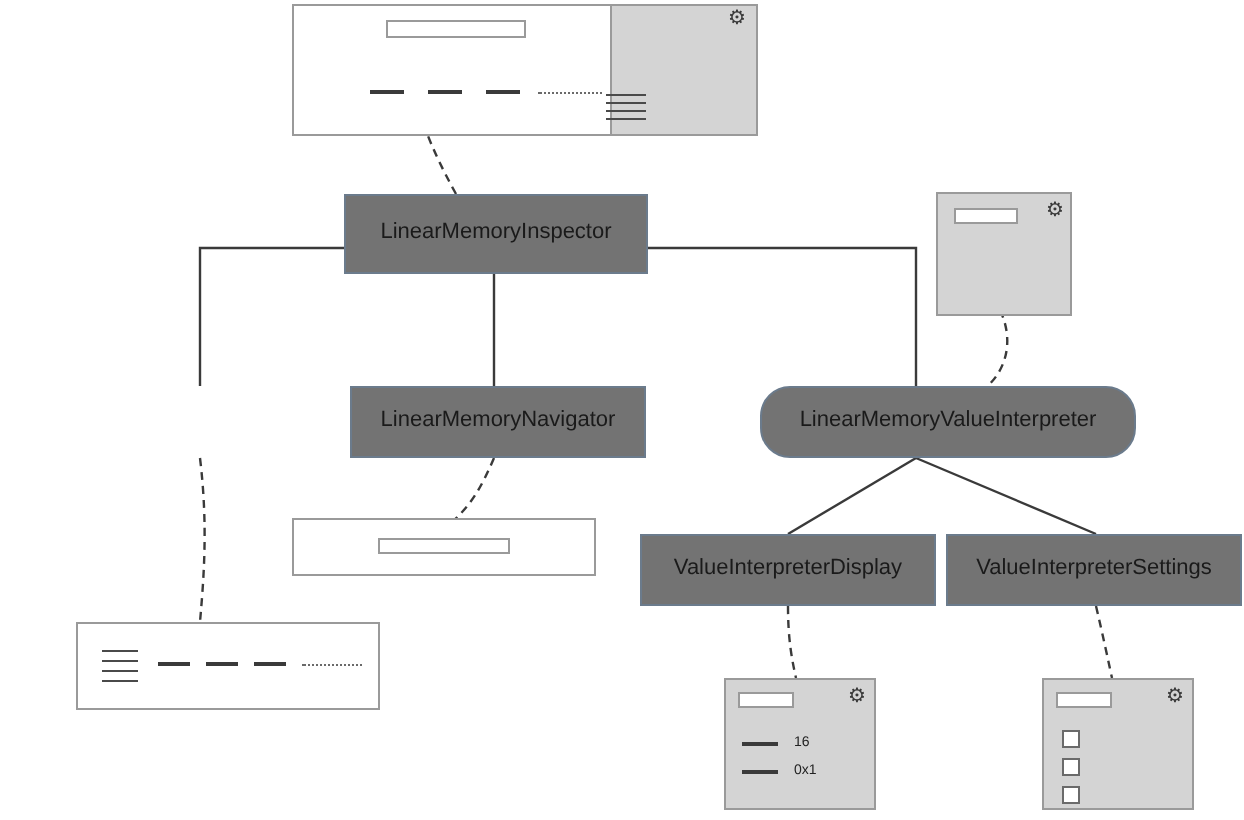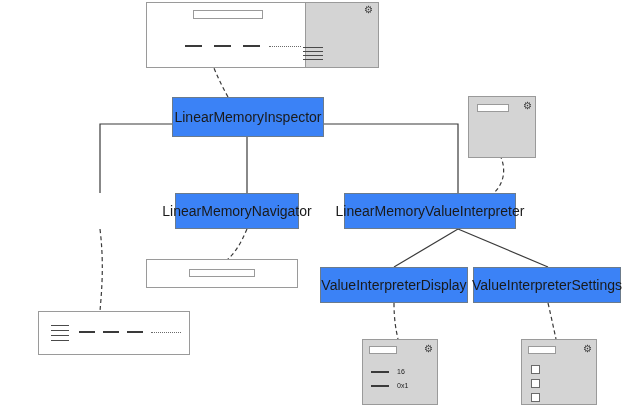--- a/index.html
+++ b/index.html
@@ -11,26 +11,26 @@
     position: relative;
     width: 622px;
     height: 410px;
     background: #ffffff;
     font-family: "Liberation Sans", sans-serif;
     overflow: hidden;
   }
   .node {
     position: absolute;
     box-sizing: border-box;
-    background: #3b82f6;
+    background: #737373;
     border: 1px solid #6b7b8c;
     display: flex;
     align-items: center;
     justify-content: center;
-    font-size: 14px;
+    font-size: 11px;
     color: #1a1a1a;
     text-align: center;
     line-height: 1.2;
   }
   .mock {
     position: absolute;
     box-sizing: border-box;
     background: #ffffff;
     border: 1px solid #9a9a9a;
     overflow: hidden;
@@ -184,25 +184,25 @@
     <div class="chk" style="left:9px; top:39px;"></div>
     <div class="chk" style="left:9px; top:53px;"></div>
   </div>
   <div class="gear" style="left:583px; top:344px; font-size:10px;">⚙</div>
 
   <div class="node" style="left:172px; top:97px; width:152px; height:40px;">
     <span>LinearMemoryInspector</span>
   </div>
 
 
-  <div class="node" style="left:175px; top:193px; width:124px; height:36px;">
+  <div class="node" style="left:175px; top:193px; width:148px; height:36px;">
     <span>LinearMemoryNavigator</span>
   </div>
 
-  <div class="node" style="left:344px; top:193px; width:172px; height:36px;">
+  <div class="node" style="left:380px; top:193px; width:188px; height:36px;border-radius:15px;">
     <span>LinearMemoryValueInterpreter</span>
   </div>
 
   <div class="node" style="left:473px; top:267px; width:148px; height:36px;">
     <span>ValueInterpreterSettings</span>
   </div>
 
   <div class="node" style="left:320px; top:267px; width:148px; height:36px;">
     <span>ValueInterpreterDisplay</span>
   </div>

